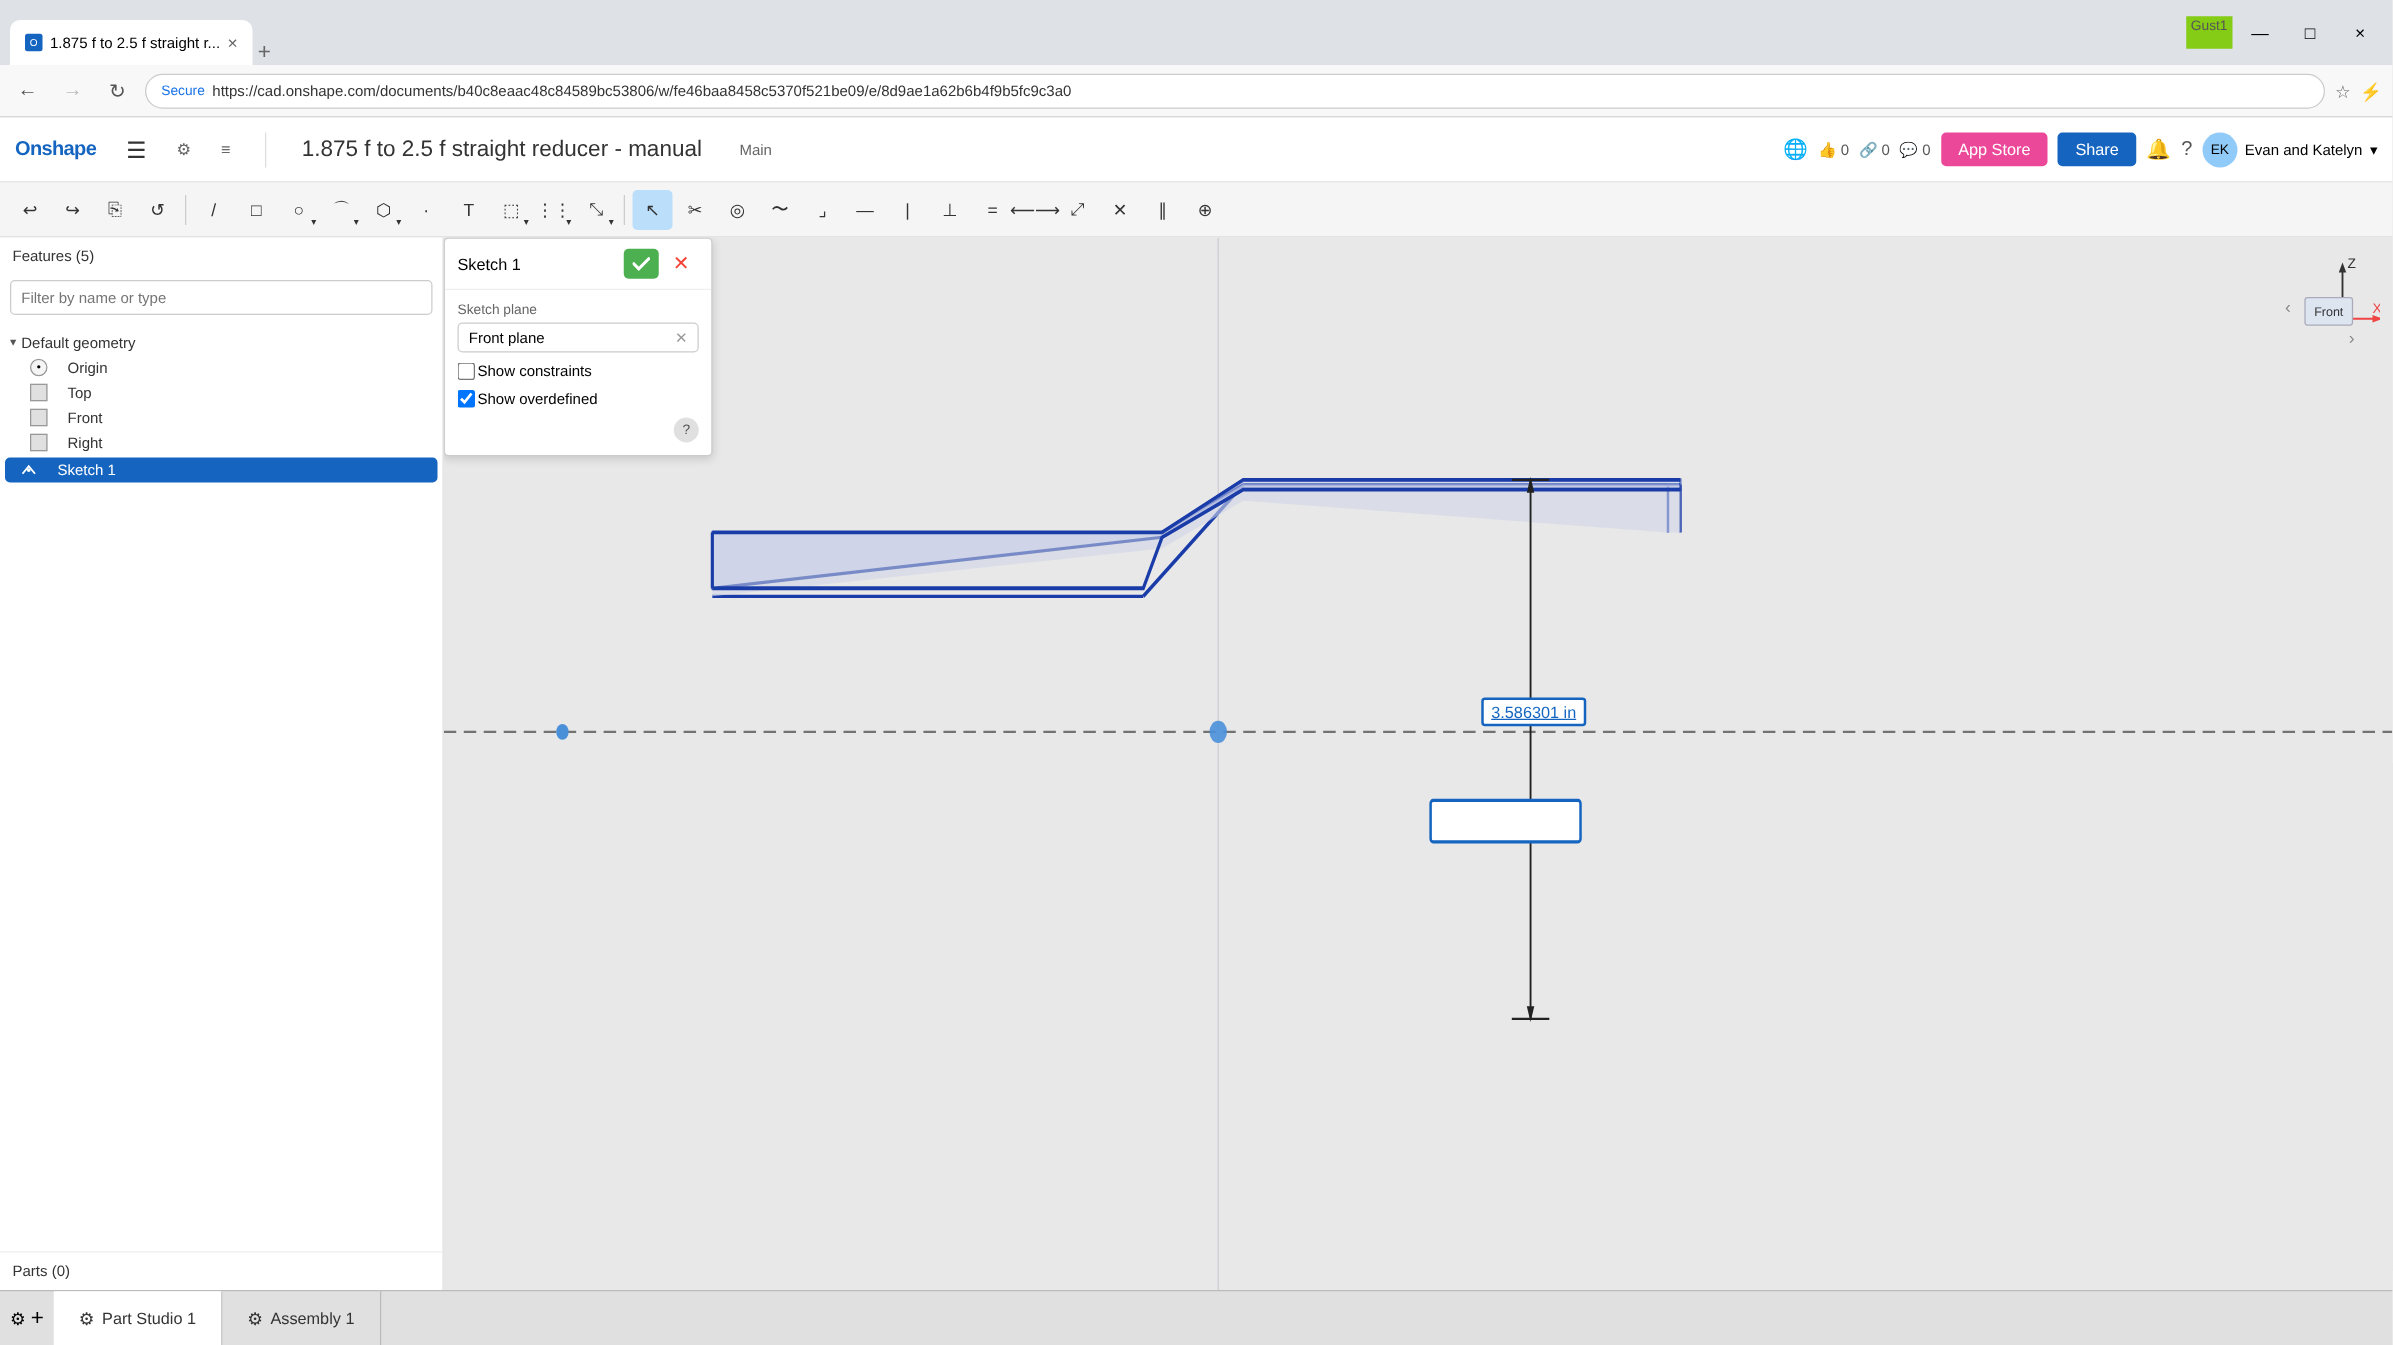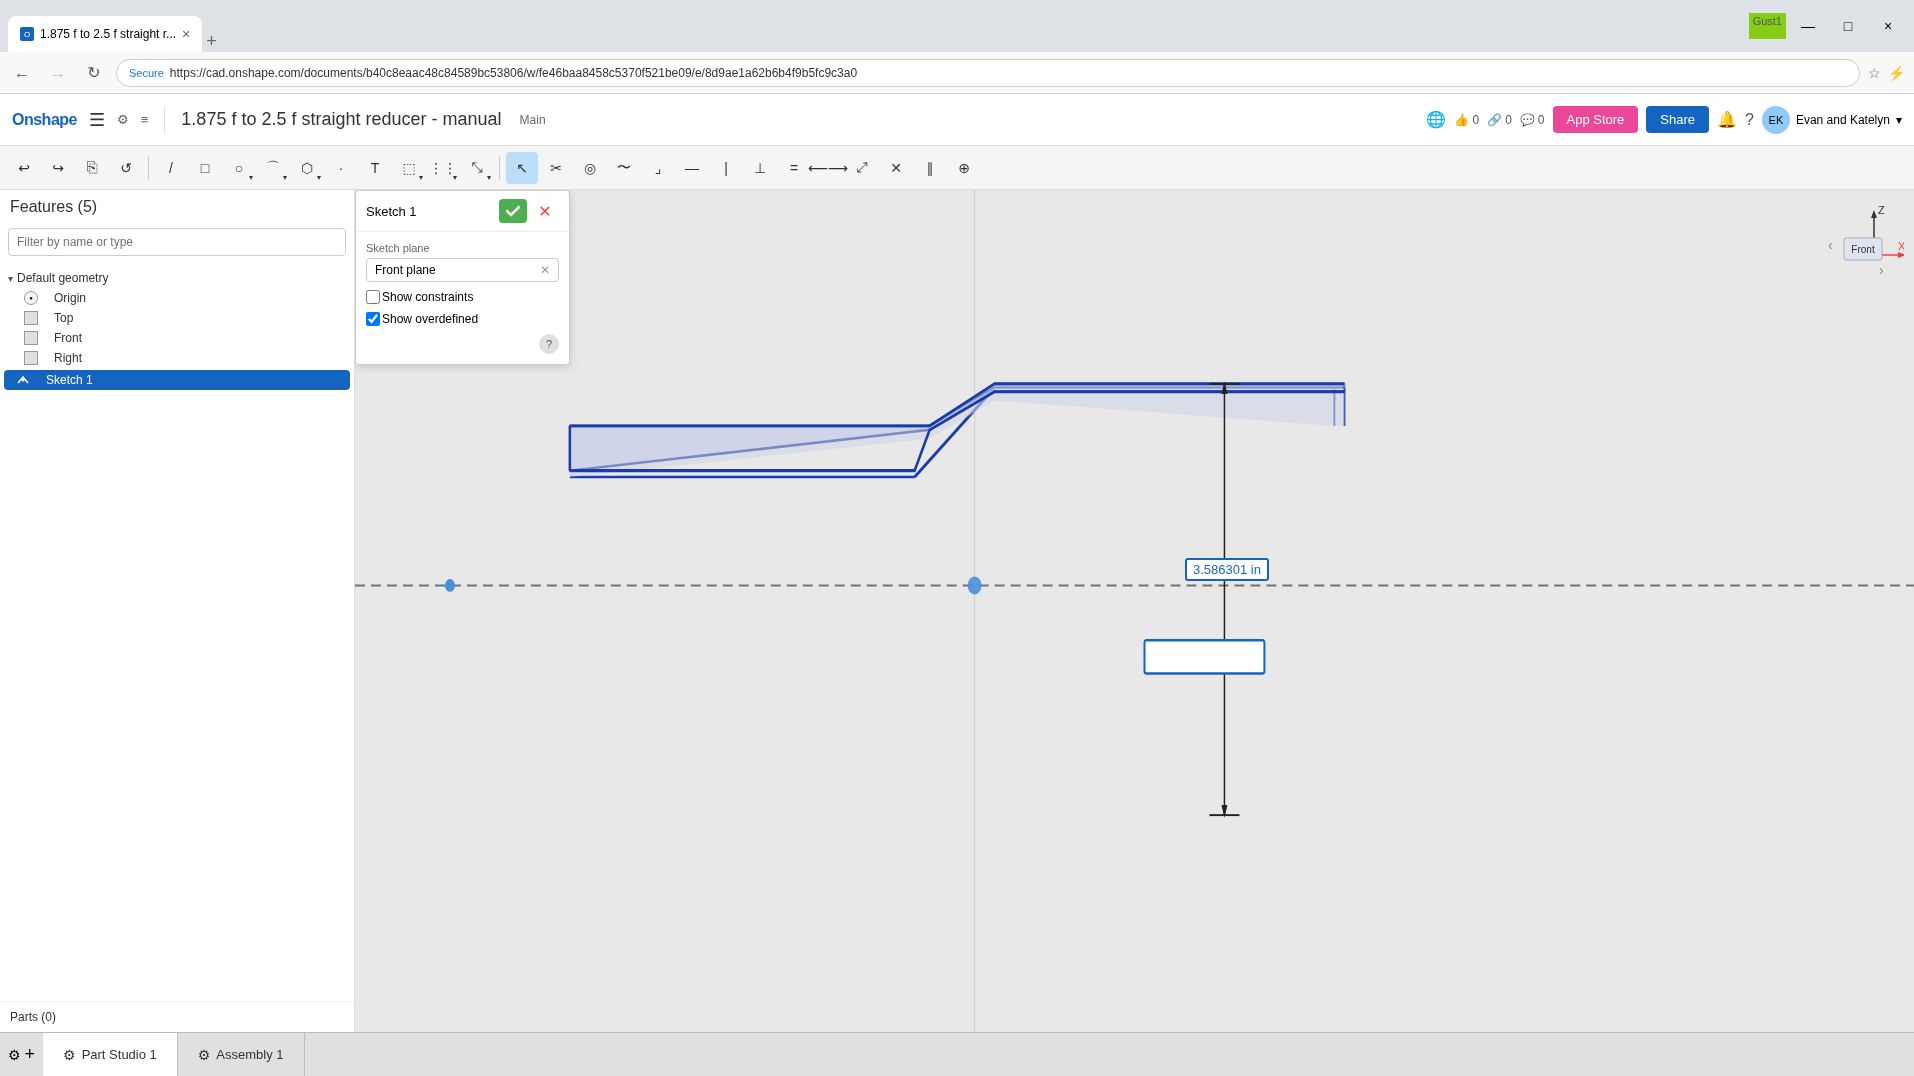--- a/index.html
+++ b/index.html
@@ -17,21 +17,21 @@
     
     .address-bar { background: #f8f8f8; height: 42px; display: flex; align-items: center; padding: 0 8px; gap: 8px; border-bottom: 1px solid #ccc; }
     .nav-btn { background: none; border: none; font-size: 16px; color: #555; cursor: pointer; padding: 4px; width: 28px; height: 28px; }
     .nav-btn:disabled { color: #bbb; }
     .address-input { flex: 1; height: 28px; border: 1px solid #ccc; border-radius: 14px; padding: 0 12px; font-size: 12px; background: white; display: flex; align-items: center; gap: 6px; text-align: right; }
     .secure-badge { color: #1a73e8; font-size: 11px; }
     .address-text { color: #333; font-size: 12px; }
     .addr-icon { color: #666; font-size: 14px; cursor: pointer; }
 
     
-    .app-toolbar { background: #fff; height: 52px; display: flex; align-items: center; padding: 0 12px; gap: 12px; border-bottom: 1px solid #ddd; }
+    .app-toolbar { background: #fff; height: 52px; display: flex; align-items: center; padding: 0 12px; gap: 24px; border-bottom: 1px solid #ddd; }
     .onshape-logo { color: #1565c0; font-weight: bold; font-size: 16px; letter-spacing: -0.5px; }
     .hamburger { font-size: 18px; color: #333; cursor: pointer; }
     .toolbar-divider { width: 1px; height: 28px; background: #ddd; margin: 0 4px; }
     .doc-title { font-size: 18px; font-weight: 500; color: #333; }
     .main-badge { background: none; color: #666; font-size: 12px; margin-left: 6px; }
     .toolbar-right { margin-left: auto; display: flex; align-items: center; gap: 8px; }
     .globe-btn { font-size: 16px; cursor: pointer; color: #555; }
     .like-count { display: flex; align-items: center; gap: 3px; color: #555; font-size: 12px; cursor: pointer; }
     .link-count { display: flex; align-items: center; gap: 3px; color: #555; font-size: 12px; cursor: pointer; }
     .comment-count { display: flex; align-items: center; gap: 3px; color: #555; font-size: 12px; cursor: pointer; }
@@ -46,21 +46,21 @@
     .cad-toolbar { background: #f5f5f5; height: 44px; display: flex; align-items: center; padding: 0 8px; gap: 2px; border-bottom: 1px solid #ddd; }
     .tool-btn { background: none; border: none; width: 32px; height: 32px; display: flex; align-items: center; justify-content: center; cursor: pointer; border-radius: 4px; font-size: 14px; color: #333; }
     .tool-btn.active { background: #bbdefb; }
     .tool-sep { width: 1px; height: 24px; background: #ccc; margin: 0 4px; }
 
     
     .main-layout { display: flex; height: calc(1076px - 52px - 42px - 52px - 44px - 44px); }
 
     
     .feature-panel { width: 355px; background: #fff; border-right: 1px solid #ddd; display: flex; flex-direction: column; overflow: hidden; }
-    .features-header { padding: 8px 10px; font-size: 16px; font-weight: 500; color: #333; }
+    .features-header { padding: 8px 10px; font-size: 12px; font-weight: 500; color: #333; }
     .filter-input { margin: 4px 8px 8px; height: 28px; border: 1px solid #ccc; border-radius: 4px; padding: 0 8px; font-size: 12px; width: calc(100% - 16px); }
     .feature-tree { flex: 1; overflow-y: auto; padding: 4px 0; }
     .tree-group { }
     .tree-group-header { display: flex; align-items: center; gap: 4px; padding: 3px 8px; cursor: pointer; }
     .tree-chevron { font-size: 10px; color: #555; }
     .tree-label { font-size: 12px; color: #333; }
     .tree-item { display: flex; align-items: center; gap: 16px; padding: 3px 24px; cursor: pointer; }
     .tree-item.selected { background: #1565c0; color: white; border-radius: 4px; margin: 0 4px; }
     .tree-item.selected .tree-label { color: white; }
     .tree-icon-circle { width: 14px; height: 14px; border-radius: 50%; background: #f5f5f5; border: 1px solid #999; display: flex; align-items: center; justify-content: center; flex-shrink: 0; }
@@ -84,21 +84,21 @@
     .help-circle { width: 20px; height: 20px; border-radius: 50%; background: #e0e0e0; display: flex; align-items: center; justify-content: center; font-size: 11px; cursor: pointer; color: #555; }
 
     
     .viewport { flex: 1; background: #e8e8e8; position: relative; overflow: hidden; }
     .viewport-label { position: absolute; top: 10px; left: 20px; font-size: 14px; color: #555; font-weight: 500; }
 
     
     .view-cube { position: absolute; top: 10px; right: 10px; }
 
     
-    .dim-input-box { position: absolute; background: white; border: 2px solid #1565c0; border-radius: 3px; padding: 2px 6px; font-size: 13px; color: #1565c0; display: flex; align-items: center; }
+    .dim-input-box { position: absolute; background: white; border: 2px solid #1565c0; border-radius: 3px; padding: 2px 6px; font-size: 13px; color: #1565c0; display: flex; align-items: center; text-decoration: underline; }
 
     
     .bottom-tabs { background: #e0e0e0; height: 44px; display: flex; align-items: stretch; border-top: 1px solid #bbb; }
     .bottom-tab { display: flex; align-items: center; gap: 6px; padding: 0 20px; cursor: pointer; font-size: 13px; color: #333; border-right: 1px solid #bbb; }
     .bottom-tab.active { background: white; }
     .bottom-tab-icon { font-size: 14px; }
 
     
     .cad-svg { position: absolute; top: 0; left: 0; width: 100%; height: 100%; }
   </style>

